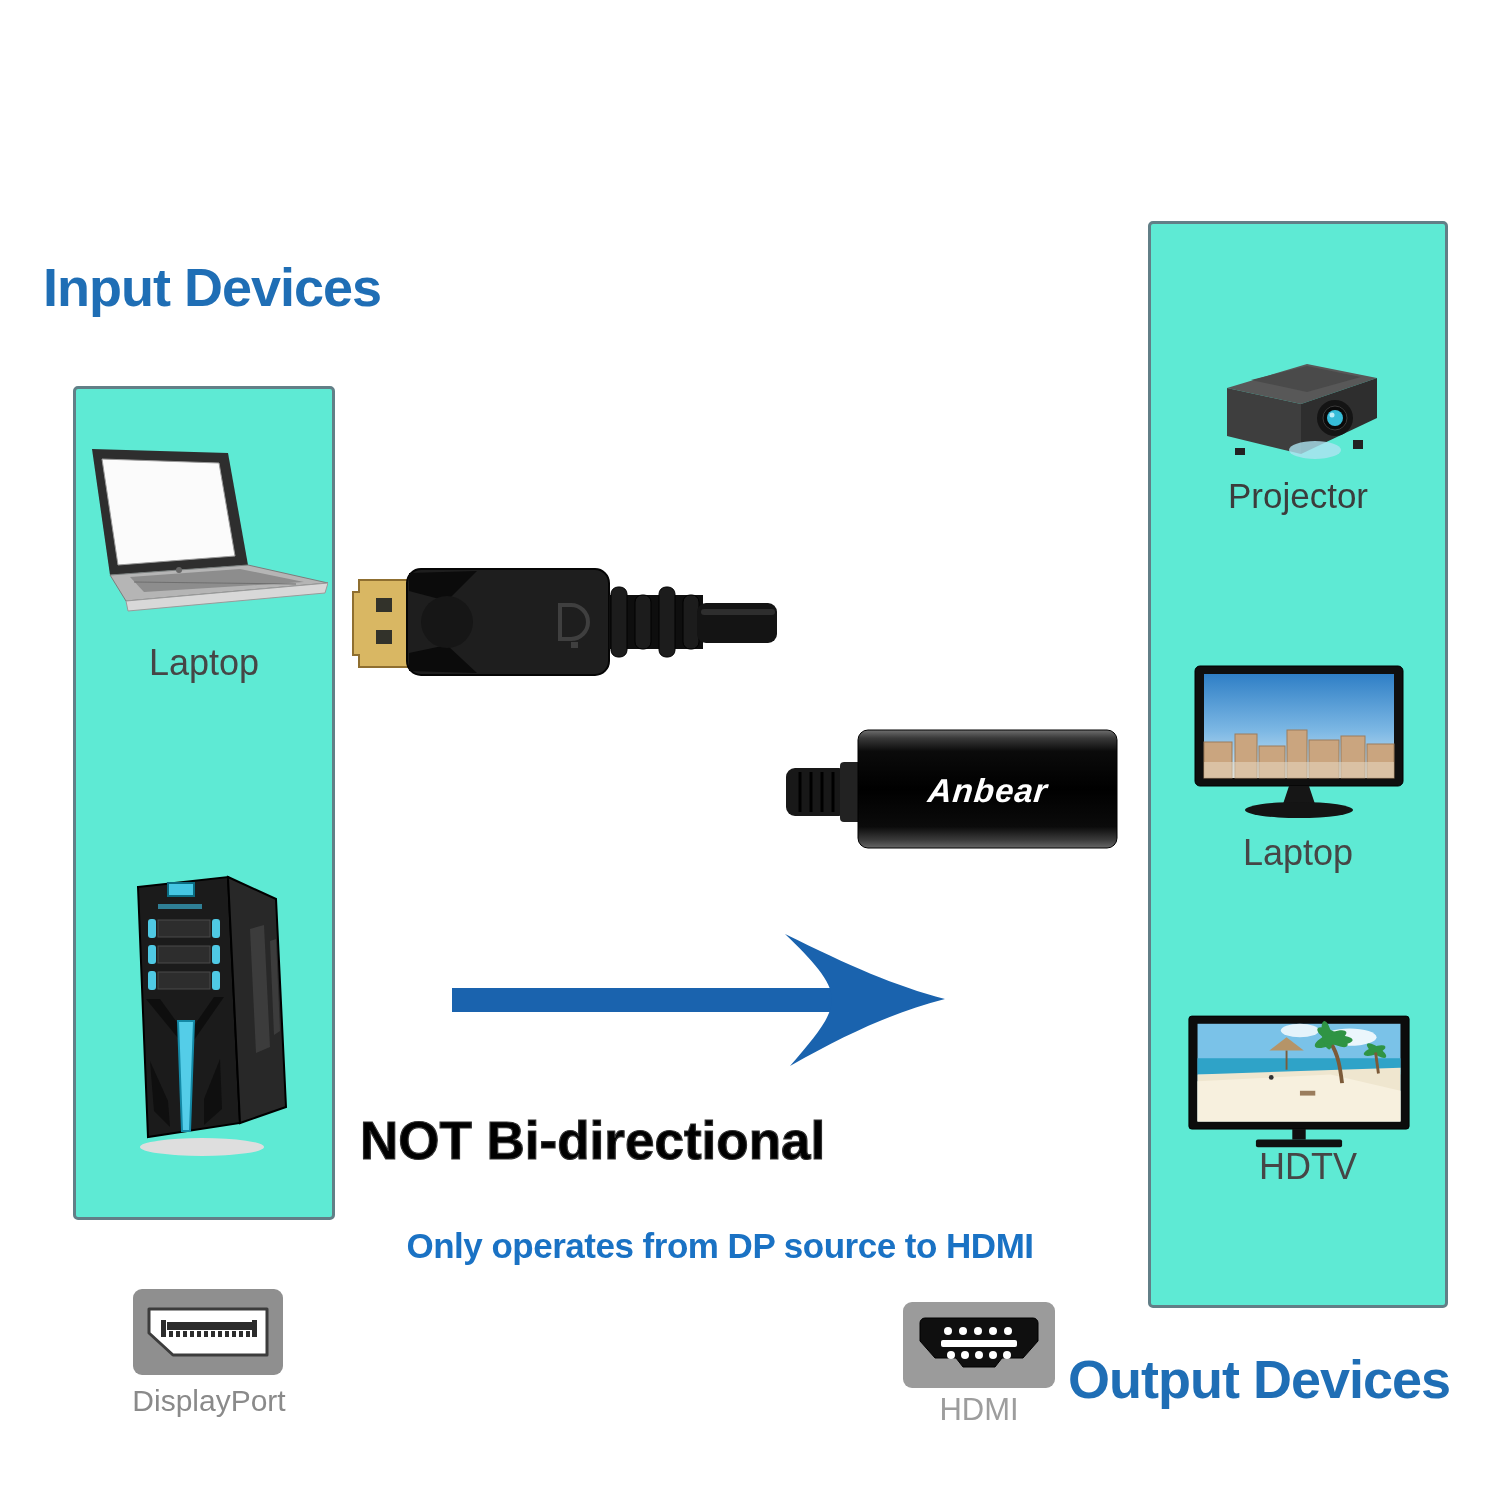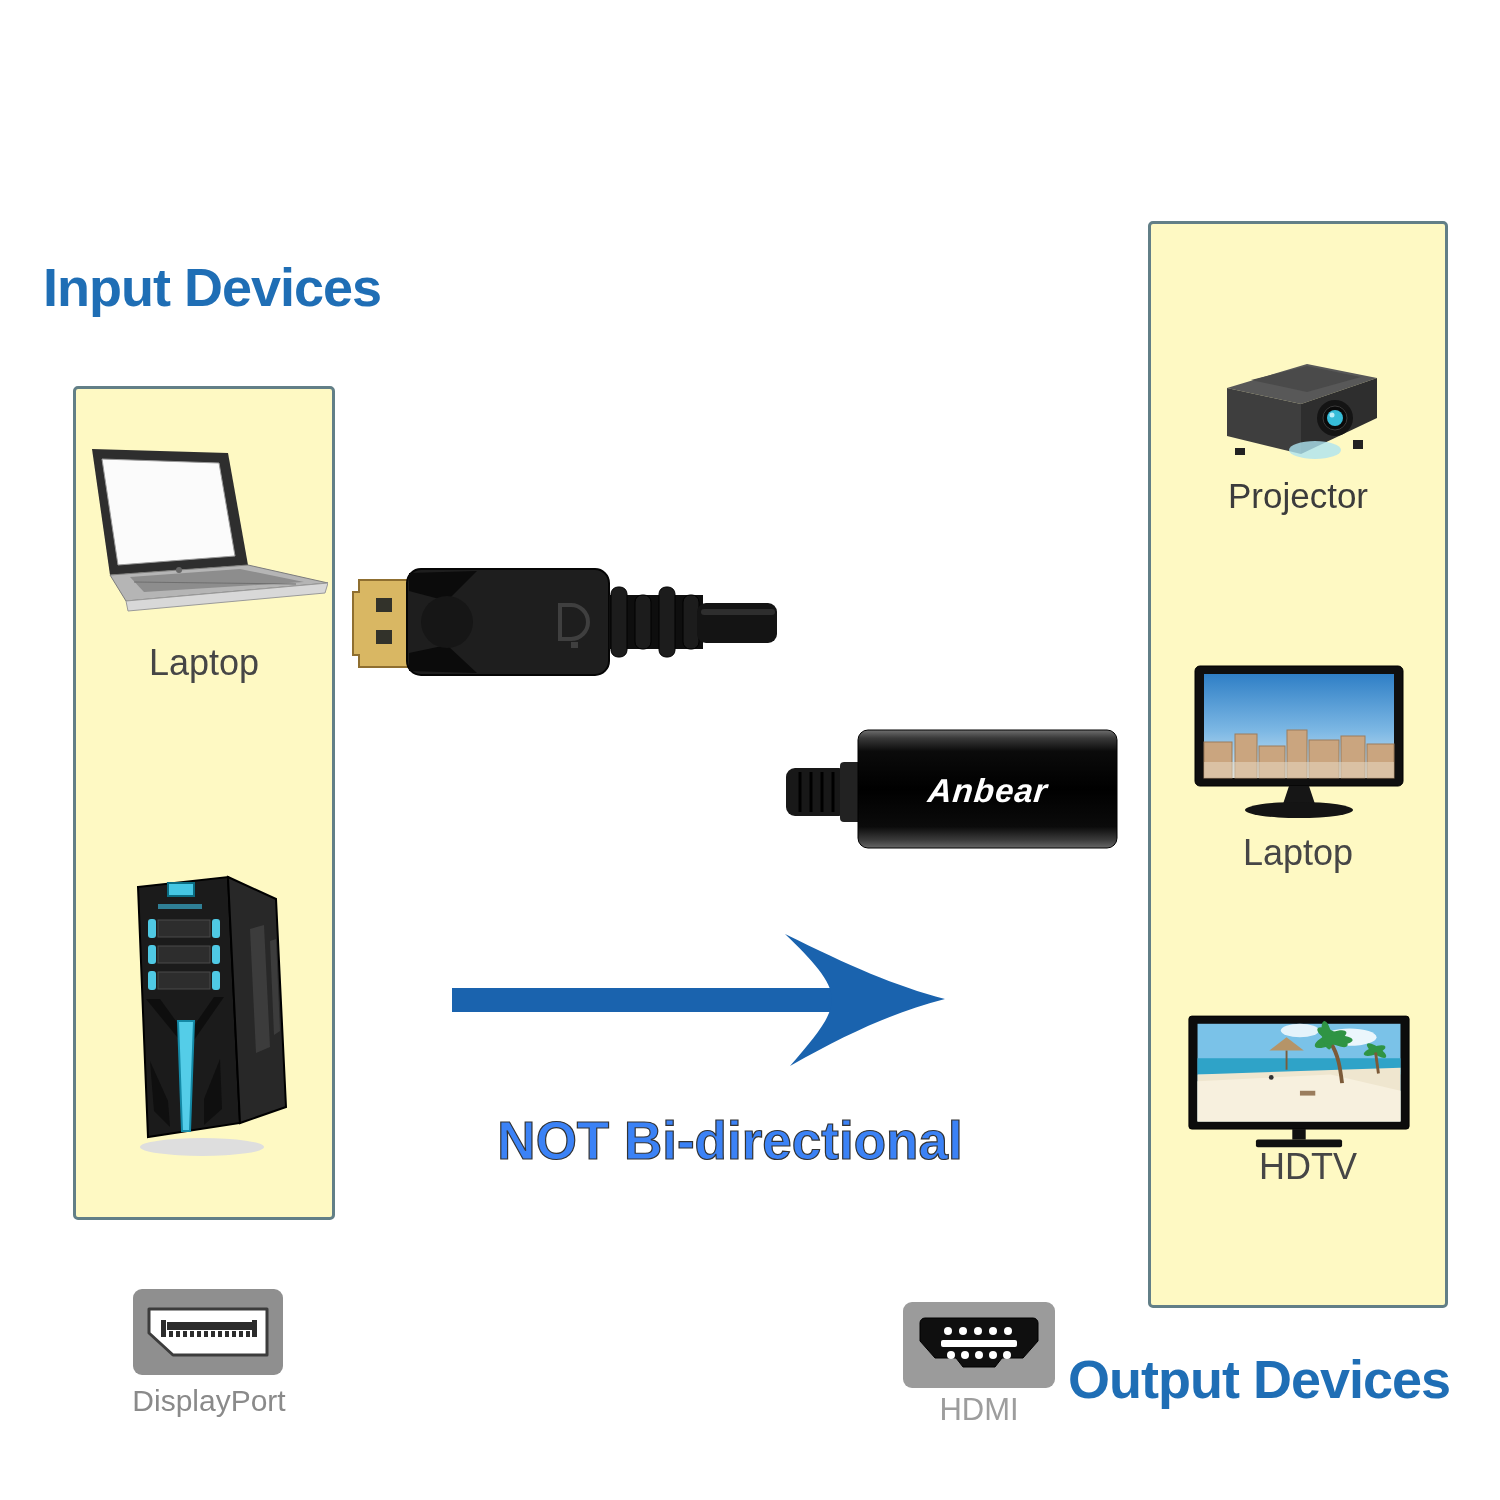--- a/index.html
+++ b/index.html
@@ -7,30 +7,30 @@
     position:relative;width:1500px;height:1500px;background:#ffffff;overflow:hidden;
     font-family:"Liberation Sans", sans-serif;
     margin-top:46px;
   }
   .abs{position:absolute;}
   .section-title{
     font-size:54px;font-weight:bold;letter-spacing:-1px;color:#1f6eb5;
     white-space:nowrap;
   }
   .device-box{
-    border:3px solid #627f87;border-radius:5px;background:#fef9c3;
+    border:3px solid #627f87;border-radius:5px;background:#5eead4;
   }
   .device-label{
     width:100%;text-align:center;font-size:36px;color:#464646;white-space:nowrap;
   }
   .port-label{
     text-align:center;white-space:nowrap;
   }
   .headline{
-    text-align:center;font-size:53px;font-weight:bold;color:#3b82f6;
+    text-align:left;font-size:53px;font-weight:bold;color:#000000;
     -webkit-text-stroke:1.2px #333333;letter-spacing:0px;white-space:nowrap;
   }
   .subline{
     text-align:center;font-size:35px;font-weight:bold;color:#1a72c4;
     letter-spacing:-0.5px;white-space:nowrap;
   }
   .adapter-brand{
     text-align:center;font-size:33px;font-style:italic;font-weight:bold;color:#ffffff;
     letter-spacing:1px;transform:skewX(-6deg);white-space:nowrap;
   }
@@ -121,20 +121,21 @@
     <rect x="78" y="6" width="259" height="118" rx="10" fill="url(#adGrad)" stroke="#000"></rect>
   </svg>
   <div class="abs adapter-brand" style="left:878px;top:726px;width:220px;">Anbear</div>
 
   <svg class="abs" style="left:450px;top:882px;" width="560" height="150" viewBox="0 0 560 150">
     <rect x="2" y="60" width="420" height="24" fill="#1a63ae"></rect>
     <path d="M335,6 C400,38 445,58 495,71 C445,84 400,104 340,138 C366,108 382,89 382,71 C382,53 362,32 335,6 Z" fill="#1a63ae"></path>
   </svg>
 
   <div class="abs headline" style="left:360px;top:1064px;width:740px;">NOT Bi-directional</div>
+  <div class="abs subline" style="left:330px;top:1180px;width:780px;">Only operates from DP source to HDMI</div>
 
   <svg class="abs" style="left:133px;top:1243px;" width="150" height="86" viewBox="0 0 150 86">
     <rect x="0" y="0" width="150" height="86" rx="9" fill="#8f8f8f"></rect>
     <path d="M16,20 H134 V66 H40 L16,44 Z" fill="#ffffff" stroke="#3c3c3c" stroke-width="3" stroke-linejoin="round"></path>
     <rect x="34" y="33" width="86" height="8" fill="#2c2c2c"></rect>
     <line x1="36" y1="45" x2="118" y2="45" stroke="#2c2c2c" stroke-width="6" stroke-dasharray="4 3"></line>
     <rect x="28" y="31" width="5" height="17" fill="#2c2c2c"></rect>
     <rect x="119" y="31" width="5" height="17" fill="#2c2c2c"></rect>
   </svg>
   <div class="abs port-label" style="left:109px;top:1338px;width:200px;font-size:30px;color:#8a8a8a;">DisplayPort</div>

